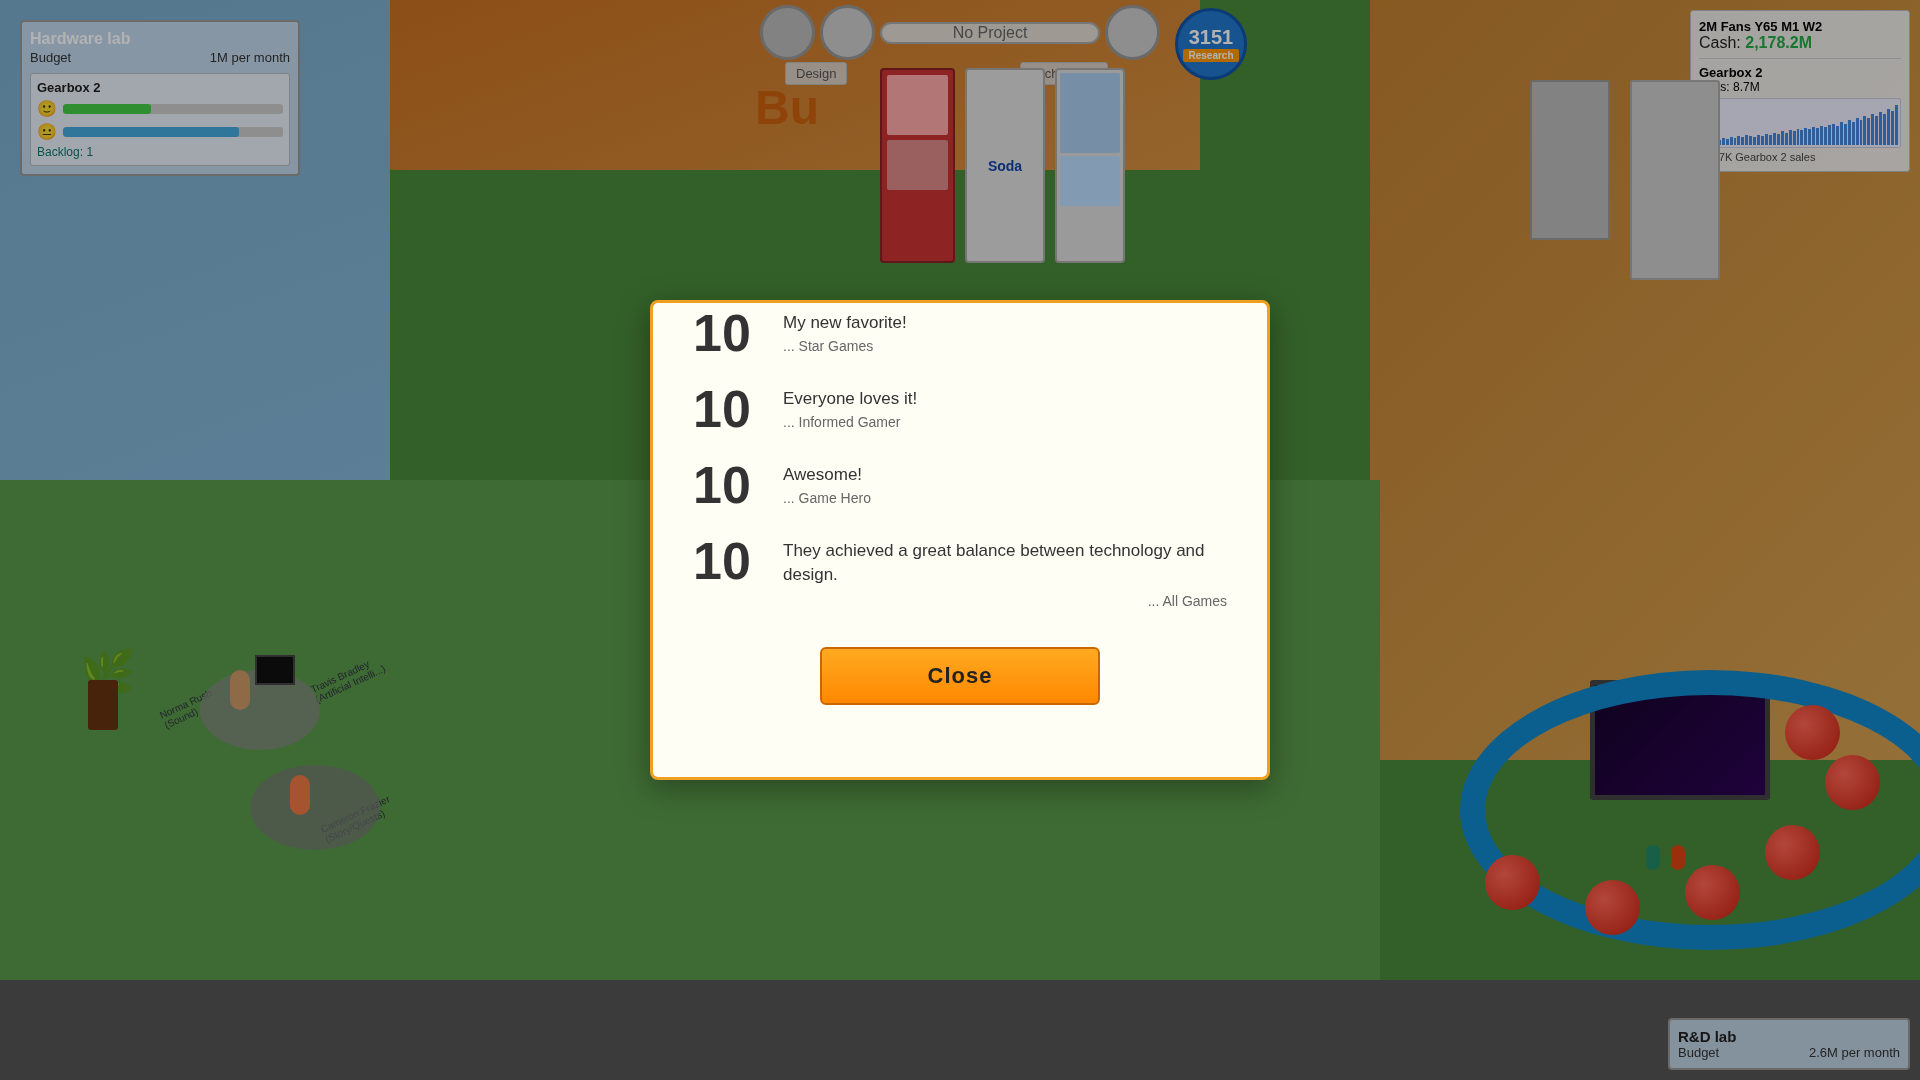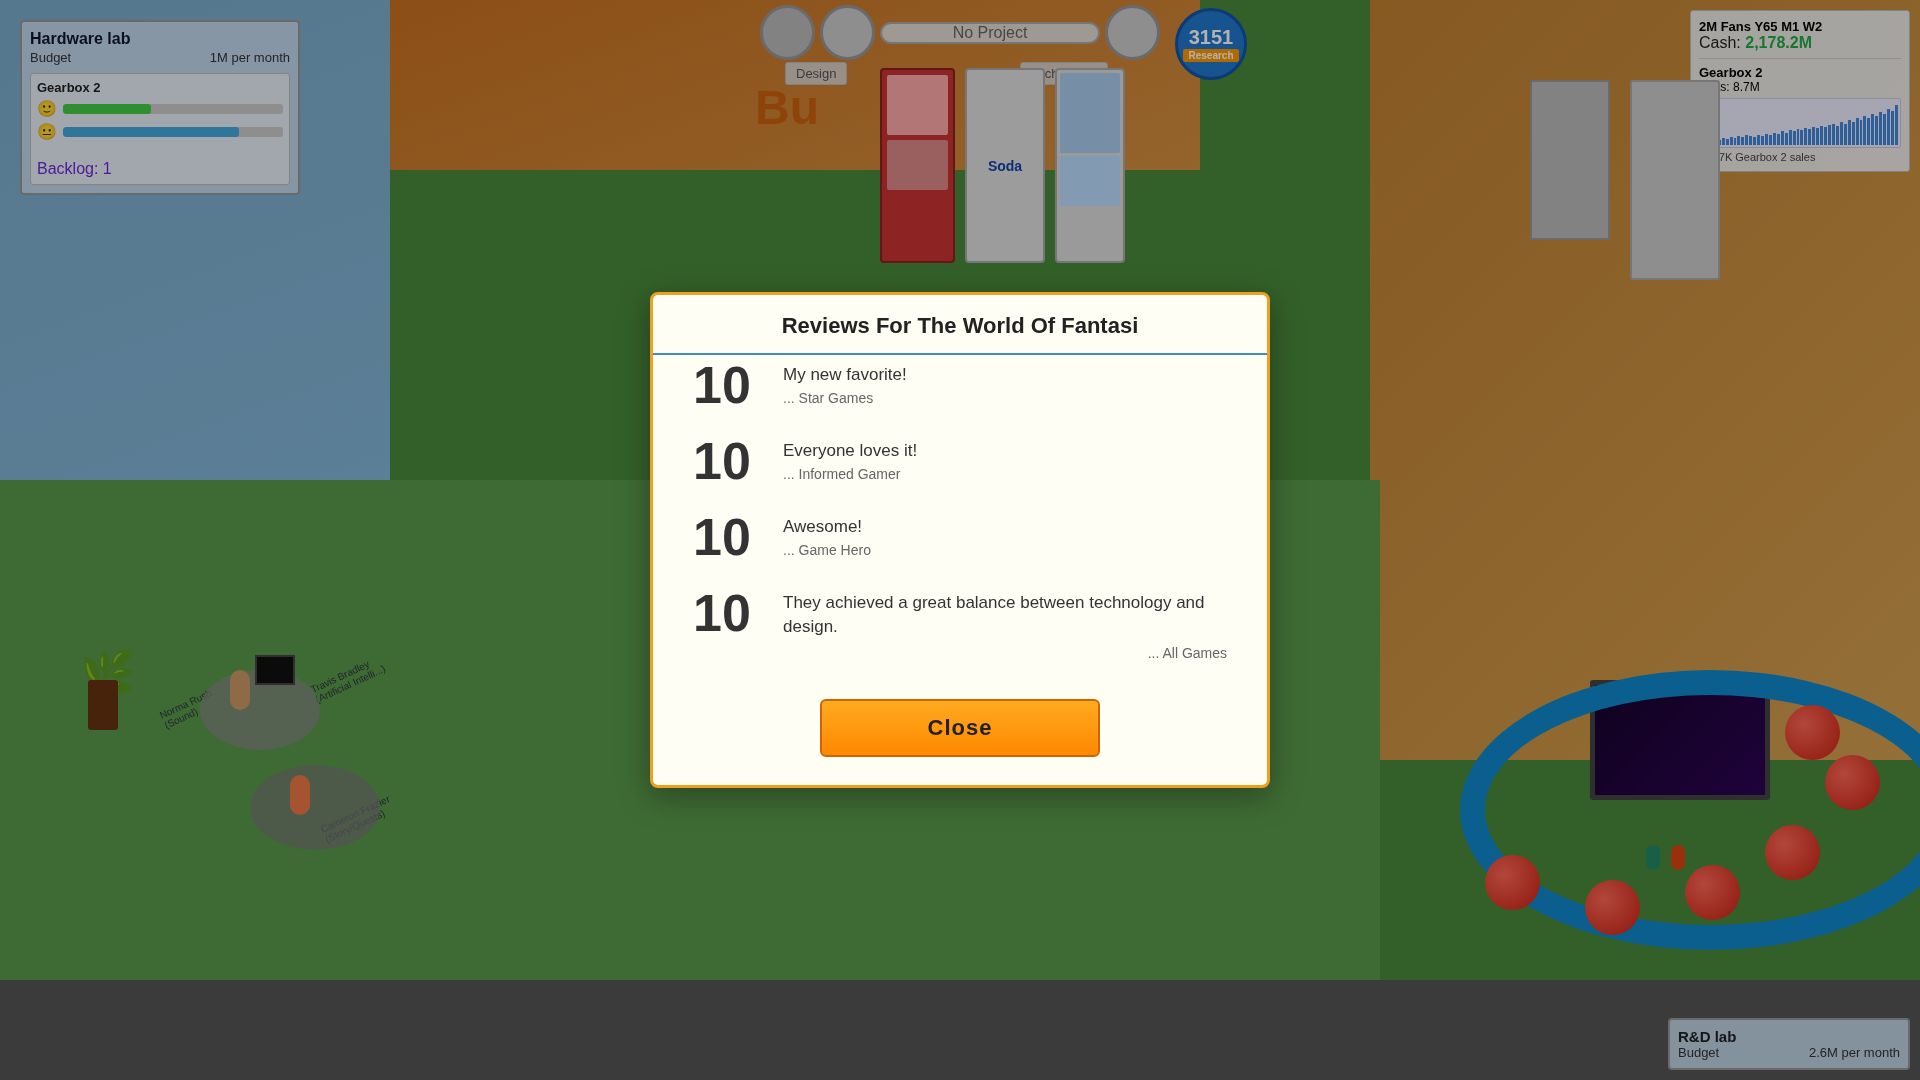--- a/index.html
+++ b/index.html
@@ -28,21 +28,21 @@
       width: 280px;
       background: rgba(200, 220, 240, 0.9);
       border: 2px solid #999;
       border-radius: 4px;
       padding: 8px;
     }
 
     .lab-title {
       font-size: 16px;
       font-weight: bold;
-      color: #0f172a;
+      color: #ffffff;
     }
 
     .lab-budget-row {
       display: flex;
       justify-content: space-between;
       font-size: 13px;
       color: #333;
       margin-top: 2px;
     }
 
@@ -78,23 +78,23 @@
       border-radius: 3px;
       overflow: hidden;
     }
 
     .progress-bar-fill {
       height: 100%;
       border-radius: 3px;
     }
 
     .backlog-text {
-      font-size: 16px;
-      color: #6d28d9;
-      margin-top: 19px;
+      font-size: 12px;
+      color: #0f766e;
+      margin-top: 4px;
     }
 
     
     .right-panel {
       position: absolute;
       top: 10px; right: 10px;
       width: 220px;
       background: rgba(240,240,240,0.95);
       border: 1px solid #bbb;
       border-radius: 3px;
@@ -479,23 +479,20 @@
 <div class="rd-lab-panel">
   <div class="rd-title">R&amp;D lab</div>
   <div class="rd-budget-row">
     <span>Budget</span>
     <span>2.6M per month</span>
   </div>
 </div>
 
 <div class="modal-overlay">
   <div class="modal">
-    <div class="modal-header">
-      <div class="modal-title">Reviews For The World Of Fantasi</div>
-    </div>
     <div class="modal-body" id="reviews-container">
     <div class="review-item">
           <div class="review-score">10</div>
           <div class="review-text-block">
             <div class="review-comment">My new favorite!</div>
             <div class="review-source">... Star Games</div>
           </div>
         </div>
         <div class="review-item">
           <div class="review-score">10</div>

